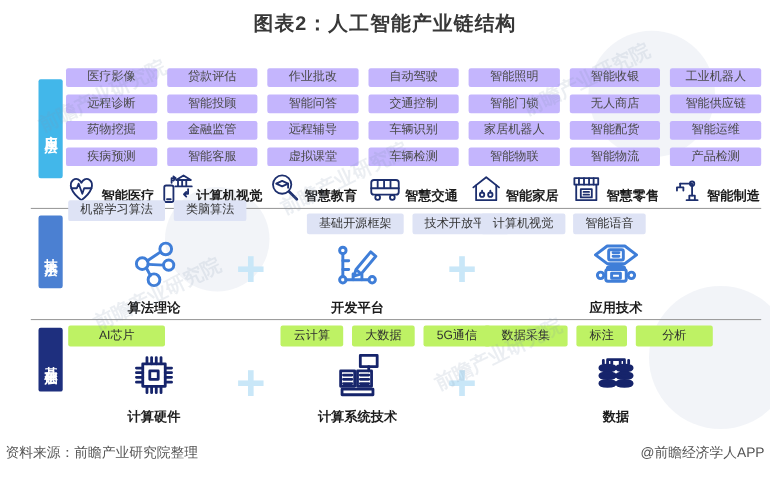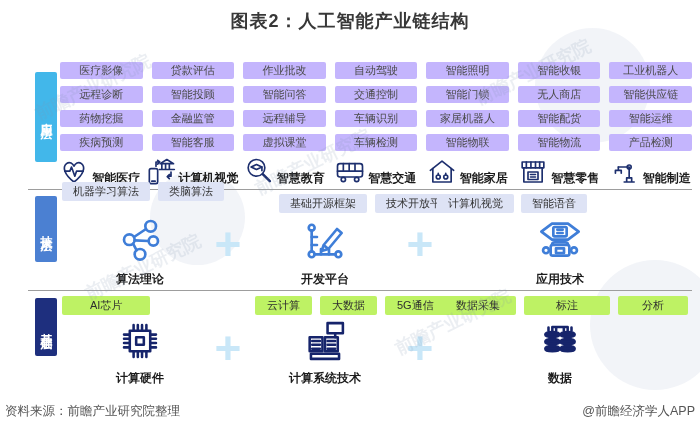--- a/index.html
+++ b/index.html
@@ -219,21 +219,21 @@
   <div class="tags" style="left:62px;top:296px;">
     <span class="tag-fnd" style="padding:0 28px;">AI芯片</span>
   </div>
   <div class="tags" style="left:255px;top:296px;">
     <span class="tag-fnd">云计算</span>
     <span class="tag-fnd">大数据</span>
     <span class="tag-fnd">5G通信</span>
   </div>
   <div class="tags" style="left:440px;top:296px;">
     <span class="tag-fnd" style="padding:0 16px;">数据采集</span>
-    <span class="tag-fnd" style="padding:0 32px;">标注</span>
+    <span class="tag-fnd" style="padding:0 12px;">标注</span>
     <span class="tag-fnd" style="padding:0 24px;">分析</span>
   </div>
 
   <div class="group" style="left:80px;top:318px;">
     <svg class="ic" width="46" height="46" viewBox="0 0 36 36" stroke="#16246b" stroke-width="2">
       <rect x="10" y="10" width="16" height="16"></rect>
       <rect x="15" y="15" width="6" height="6"></rect>
       <path d="M13 10 V5.5 M16.3 10 V5.5 M19.6 10 V5.5 M23 10 V5.5"></path>
       <path d="M13 30.5 V26 M16.3 30.5 V26 M19.6 30.5 V26 M23 30.5 V26"></path>
       <path d="M5.5 13 H10 M5.5 16.3 H10 M5.5 19.6 H10 M5.5 23 H10"></path>

